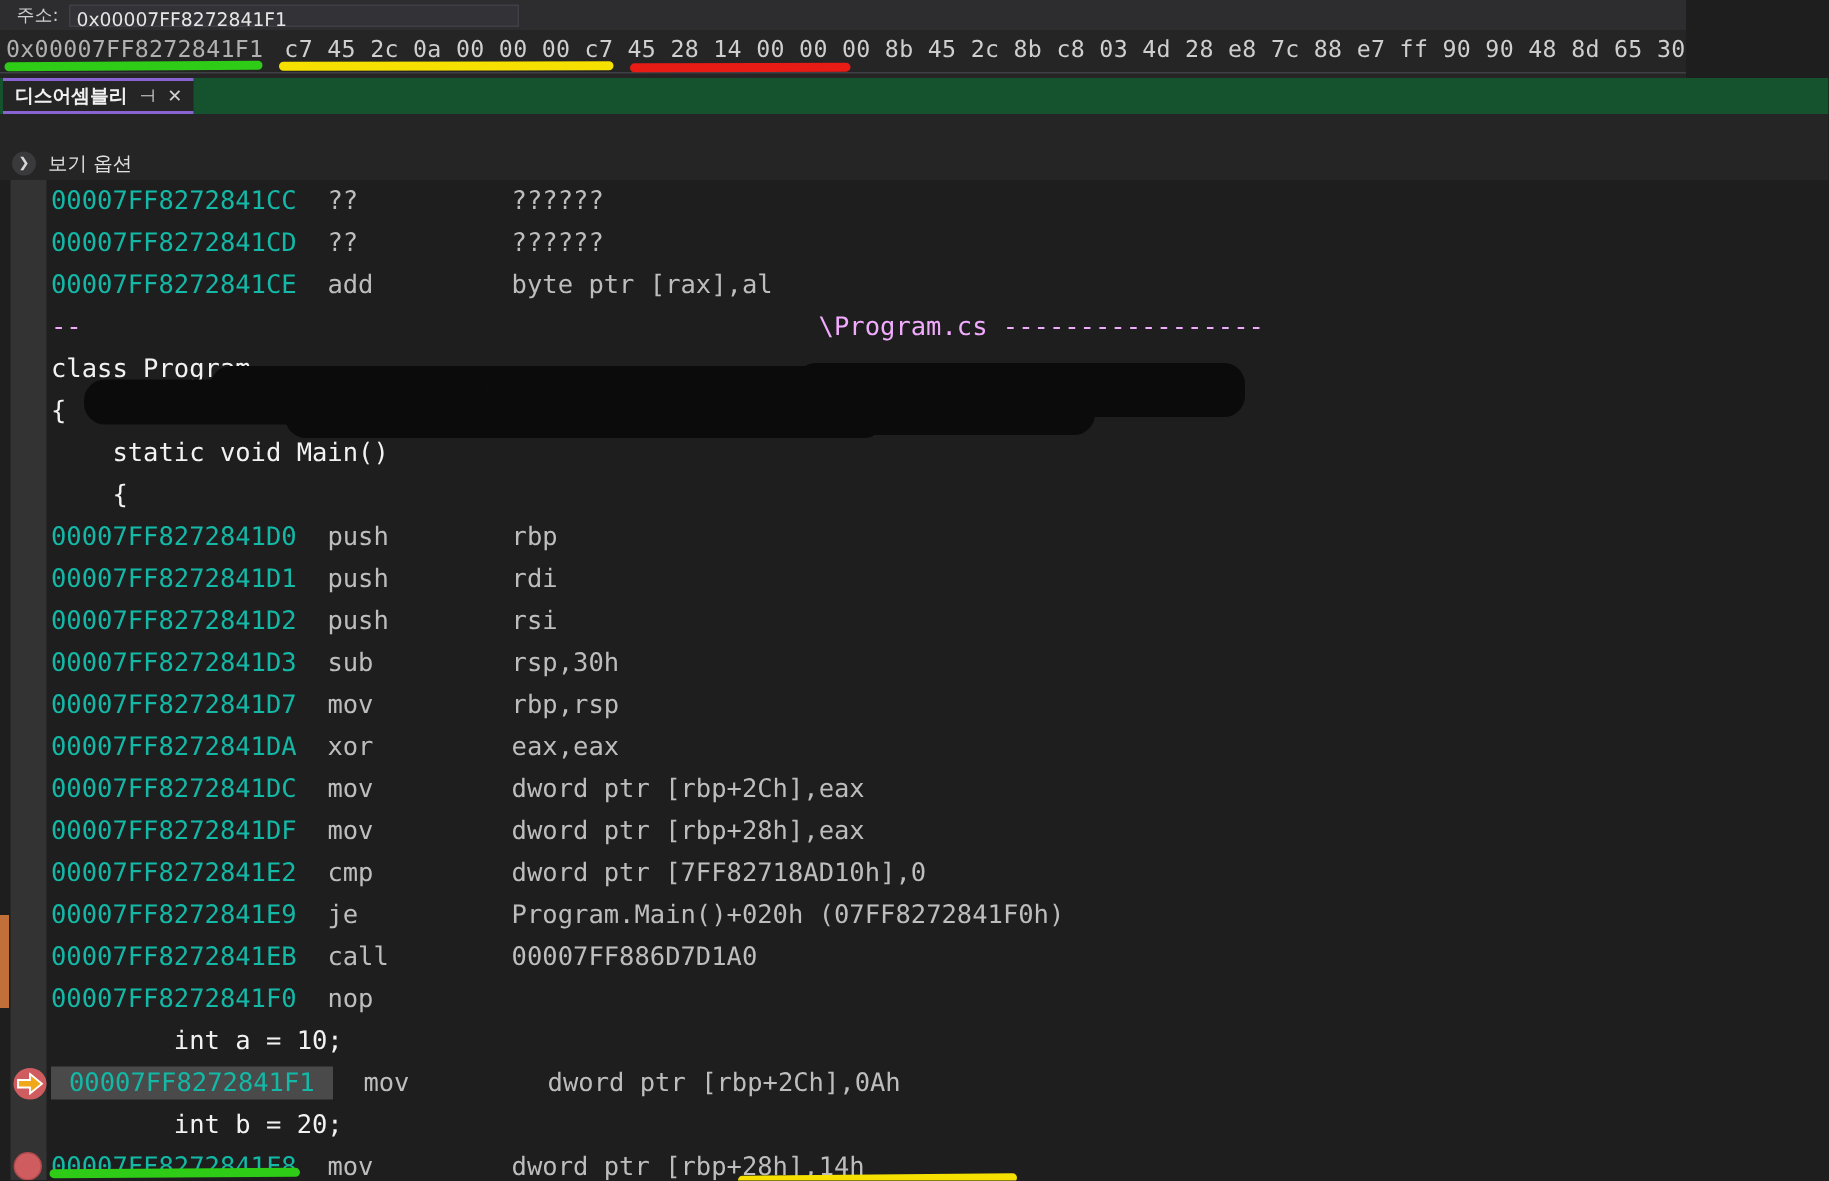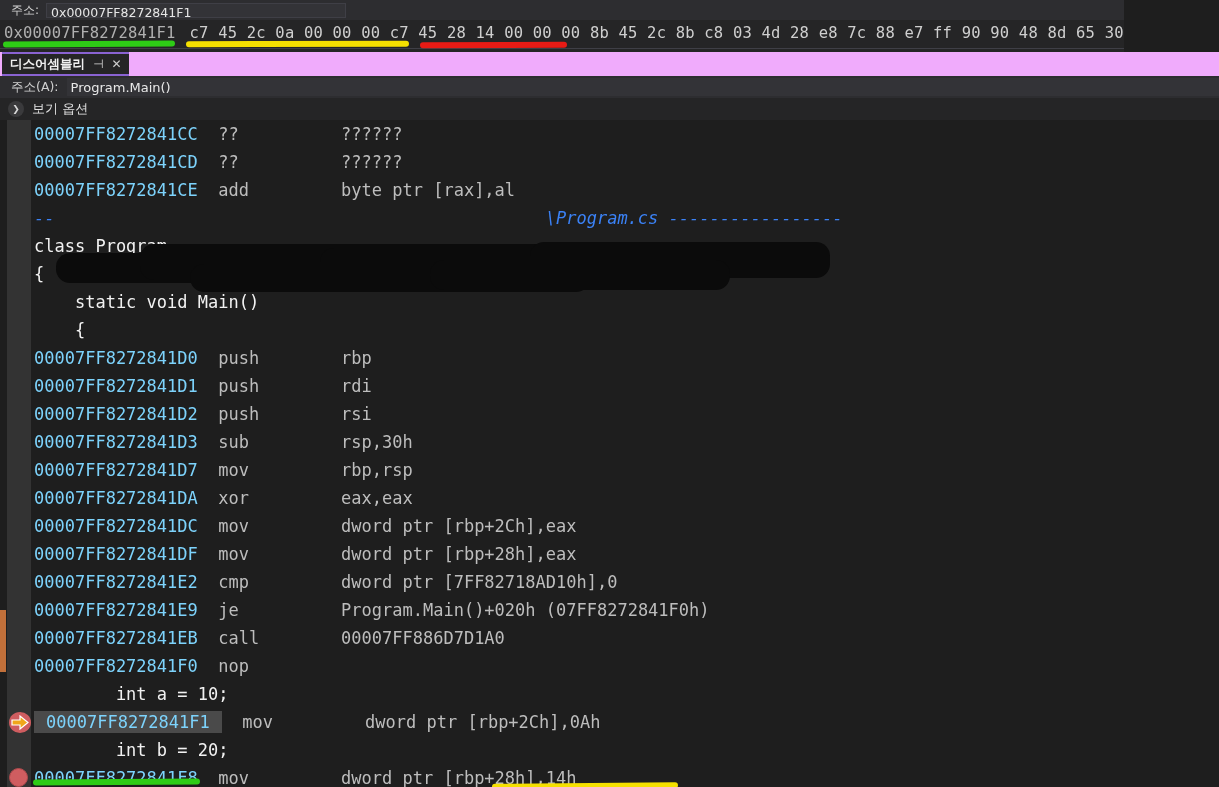--- a/index.html
+++ b/index.html
@@ -104,21 +104,21 @@
     position: absolute;
     left: 0; top: 52px;
     width: 1219px;
     height: 735px;
     background: #252526;
   }
   #disasm-tabstrip {
     position: absolute;
     left: 0; top: 0;
     width: 1219px; height: 24px;
-    background: #f0abfc;
+    background: #14532d;
     text-decoration: underline;
   }
   #disasm-tab {
     position: absolute;
     left: 2px; top: 0;
     height: 24px;
     box-sizing: border-box;
     background: #252526;
     border-top: 2px solid #8a63d2;
     border-bottom: 2px solid #8a63d2;
@@ -240,25 +240,25 @@
     height: 28px;
     line-height: 28px;
     white-space: pre;
   }
   .code-line .txt {
     position: absolute;
     left: 34px;
     top: 0;
     white-space: pre;
   }
-  .asm-addr { color: #7dd3fc; }
+  .asm-addr { color: #14b8a6; }
   .asm-mnem { color: #bdbdbd; }
   .asm-ops  { color: #bdbdbd; }
   .src-txt  { color: #f2f2f2; }
-  .file-sep { color: #3b82f6; font-style: italic; }
+  .file-sep { color: #f0abfc; }
 
   
   .addr-highlight {
     background: #4a4a4a;
     padding: 1px 12px;
   }
 
   
   .glyph {
     position: absolute;
@@ -333,24 +333,20 @@
 <div id="disasm-window">
 
   <div id="disasm-tabstrip">
     <div id="disasm-tab">
       <span class="tabtitle">디스어셈블리</span>
       <span class="tabicon">⊣</span>
       <span class="tabicon">✕</span>
     </div>
   </div>
 
-  <div id="disasm-addrbar">
-    <span class="lbl">주소(A):</span>
-    <span class="addrfield">Program.Main()</span>
-  </div>
 
   <div id="disasm-options">
     <span class="chev">❯</span>
     <span class="optlabel">보기 옵션</span>
   </div>
 
   <div id="code-area">
     <div id="left-edge-strip">
       <div id="change-marker"></div>
     </div>

